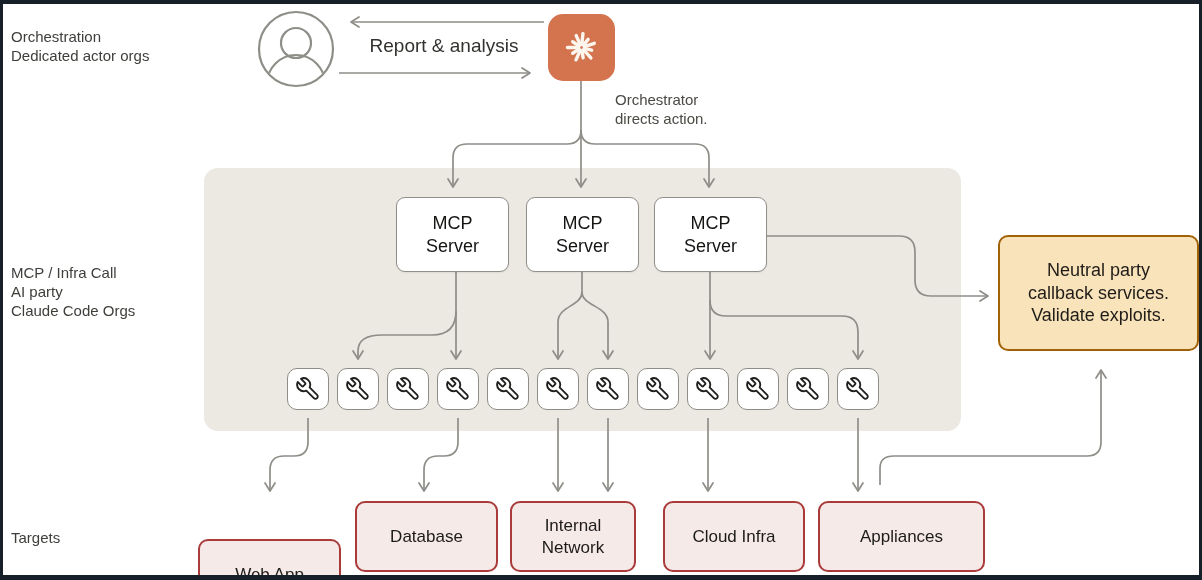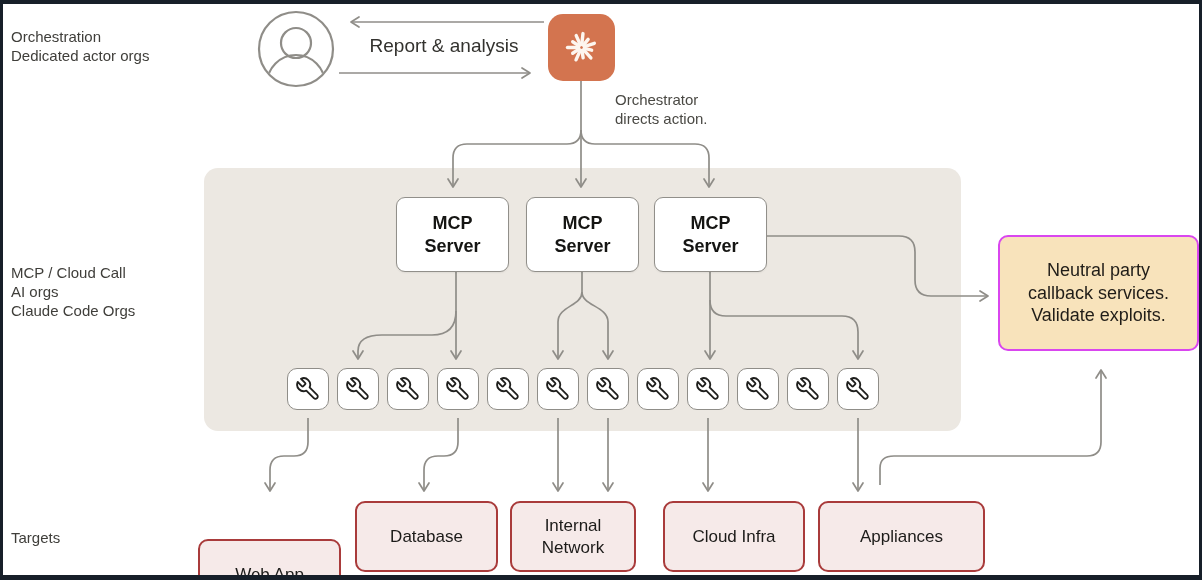--- a/index.html
+++ b/index.html
@@ -17,36 +17,36 @@
     left:201px;top:164px;width:757px;height:263px;border-radius:14px;
     background:#ece8e2;z-index:0;
   }
   .report-label{left:338px;top:31px;width:206px;text-align:center;
     font-size:19px;color:#33322e;}
   .orch-note{left:612px;top:86px;font-size:15px;line-height:19px;color:#4a4944;}
   .mcp-box{
     top:193px;width:113px;height:75px;background:#fff;border:1.5px solid #918f8a;
     border-radius:9px;display:flex;align-items:center;justify-content:center;
     text-align:center;font-size:18px;line-height:23px;color:#151513;
-    box-shadow:0 1px 2px rgba(0,0,0,.06);box-sizing:border-box;z-index:2;font-weight:bold;
+    box-shadow:0 1px 2px rgba(0,0,0,.06);box-sizing:border-box;z-index:2;
   }
   .tool{
     top:364px;width:42px;height:42px;background:#fff;border:1.4px solid #8f8d88;
     border-radius:10px;display:flex;align-items:center;justify-content:center;
     box-sizing:border-box;z-index:2;
   }
   .target{
     top:497px;height:71px;background:#f6eae9;border:2px solid #a93b3b;
     border-radius:10px;display:flex;align-items:center;justify-content:center;
     text-align:center;font-size:17px;line-height:22px;color:#1c1b19;
     box-sizing:border-box;padding:0 16px;z-index:2;
   }
   .callback{
     left:995px;top:231px;width:201px;height:116px;background:#f8e3bb;
-    border:2px solid #d946ef;border-radius:10px;display:flex;flex-direction:column;
+    border:2px solid #a16207;border-radius:10px;display:flex;flex-direction:column;
     align-items:center;justify-content:center;text-align:center;
     font-size:18px;line-height:22.5px;color:#201d18;box-sizing:border-box;z-index:2;
   }
 </style>
 </head>
 <body>
 
 <div class="frame">
 <div class="stage">
 
@@ -118,22 +118,22 @@
         <line x1="3" y1="0" x2="13" y2="0" transform="rotate(246)"></line>
       </g>
     </g>
   </svg>
 
   <div class="abs side-label" style="left:8px;top:23px;">
     <div>Orchestration</div>
     <div>Dedicated actor orgs</div>
   </div>
   <div class="abs side-label" style="left:8px;top:259px;">
-    <div>MCP / Cloud Call</div>
-    <div>AI orgs</div>
+    <div>MCP / Infra Call</div>
+    <div>AI party</div>
     <div>Claude Code Orgs</div>
   </div>
   <div class="abs side-label" style="left:8px;top:524px;">
     <div>Targets</div>
   </div>
 
   <div class="abs report-label">Report &amp; analysis</div>
   <div class="abs orch-note">
     <div>Orchestrator</div>
     <div>directs action.</div>

